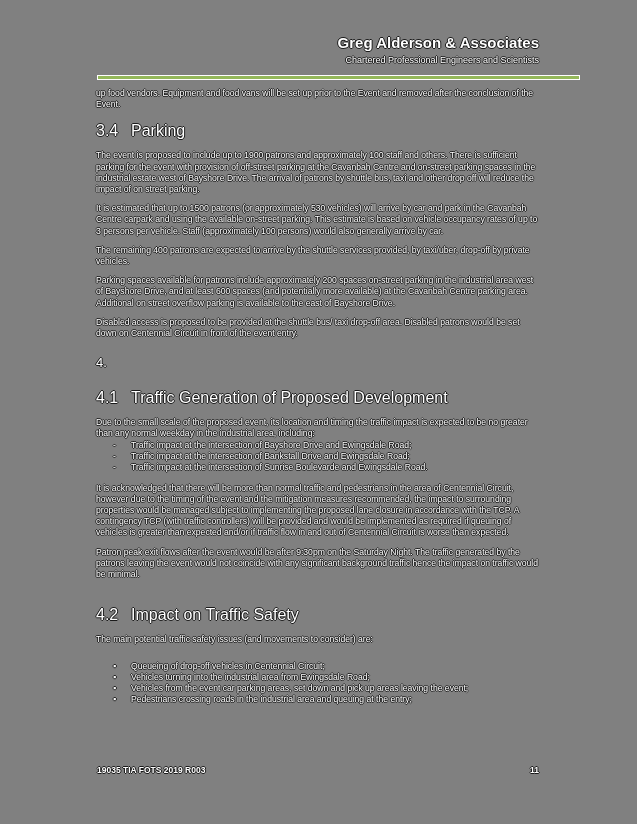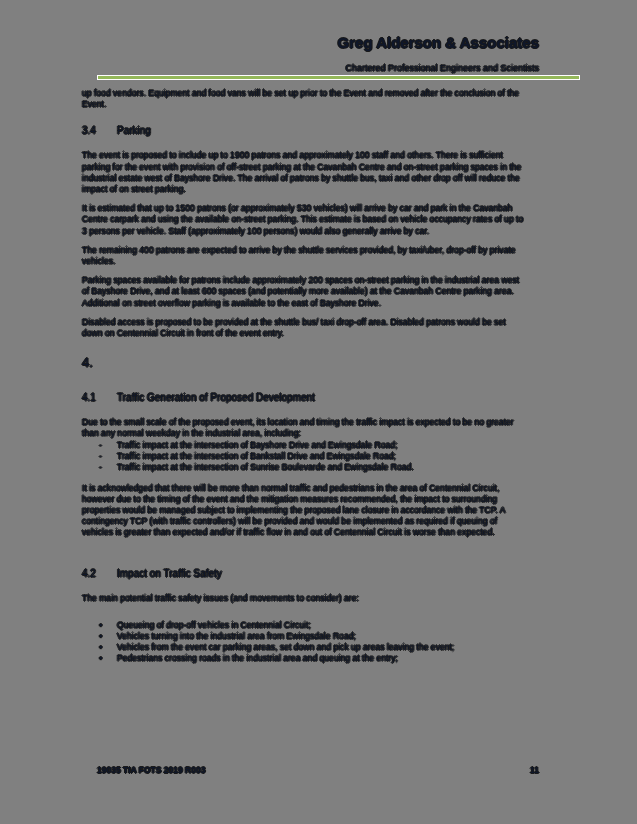--- a/index.html
+++ b/index.html
@@ -9,66 +9,66 @@
     body {
       width: 637px;
       height: 824px;
       background: #808080;
       position: relative;
       overflow: hidden;
       font-family: "Liberation Sans", sans-serif;
       color: #ffffff;
     }
     .outlined {
-      color: #0f172a;
+      color: #ffffff;
       text-shadow:
         -1px 0 0 #1a1a1a, 1px 0 0 #1a1a1a,
         0 -1px 0 #1a1a1a, 0 1px 0 #1a1a1a;
     }
     .header {
       position: absolute;
       top: 34px;
       right: 98px;
       text-align: right;
     }
     .company-name {
       font-size: 15px;
       font-weight: bold;
       letter-spacing: 0px;
       line-height: 18px;
     }
     .company-tagline {
       font-size: 9px;
       line-height: 12px;
-      margin-top: 10px;
+      margin-top: 2px;
     }
     .header-rule {
       position: absolute;
       left: 97px;
       top: 75px;
       width: 483px;
       height: 5px;
       background: #94b85a;
       border: 1px solid #ffffff;
       box-sizing: border-box;
     }
     .content {
       position: absolute;
-      left: 82px;
+      left: 96px;
       top: 88px;
       width: 445px;
     }
     p {
       margin: 0 0 8px 0;
       font-size: 8.6px;
       line-height: 11.2px;
     }
     h2.sub {
       margin: 14px 0 12px 0;
-      font-size: 10px;
+      font-size: 16px;
       font-weight: normal;
       display: flex;
       line-height: 14px;
     }
     h2.sub .num { width: 35px; display: inline-block; }
     h1.main {
       margin: 16px 0 20px 0;
       font-size: 13px;
       font-weight: normal;
       display: flex;
@@ -142,20 +142,21 @@
     <li class="outlined">
       <span class="b">-</span>
       <span>Traffic impact at the intersection of Bankstall Drive and Ewingsdale Road;</span>
     </li>
     <li class="outlined">
       <span class="b">-</span>
       <span>Traffic impact at the intersection of Sunrise Boulevarde and Ewingsdale Road.</span>
     </li>
   </ul>
   <p class="outlined">It is acknowledged that there will be more than normal traffic and pedestrians in the area of Centennial Circuit, however due to the timing of the event and the mitigation measures recommended, the impact to surrounding properties would be managed subject to implementing the proposed lane closure in accordance with the TCP. A contingency TCP (with traffic controllers) will be provided and would be implemented as required if queuing of vehicles is greater than expected and/or if traffic flow in and out of Centennial Circuit is worse than expected.</p>
+  <p class="outlined">Patron peak exit flows after the event would be after 9:30pm on the Saturday Night. The traffic generated by the patrons leaving the event would not coincide with any significant background traffic hence the impact on traffic would be minimal.</p>
 
   <h2 class="sub outlined" style="margin-top:28px">
     <span class="num">4.2</span>
     <span>Impact on Traffic Safety</span>
   </h2>
   <p class="outlined" style="margin-bottom:8px">The main potential traffic safety issues (and movements to consider) are:</p>
   <ul class="bullets spaced">
     <li class="outlined">
       <span class="b">▪</span>
       <span>Queueing of drop-off vehicles in Centennial Circuit;</span>

